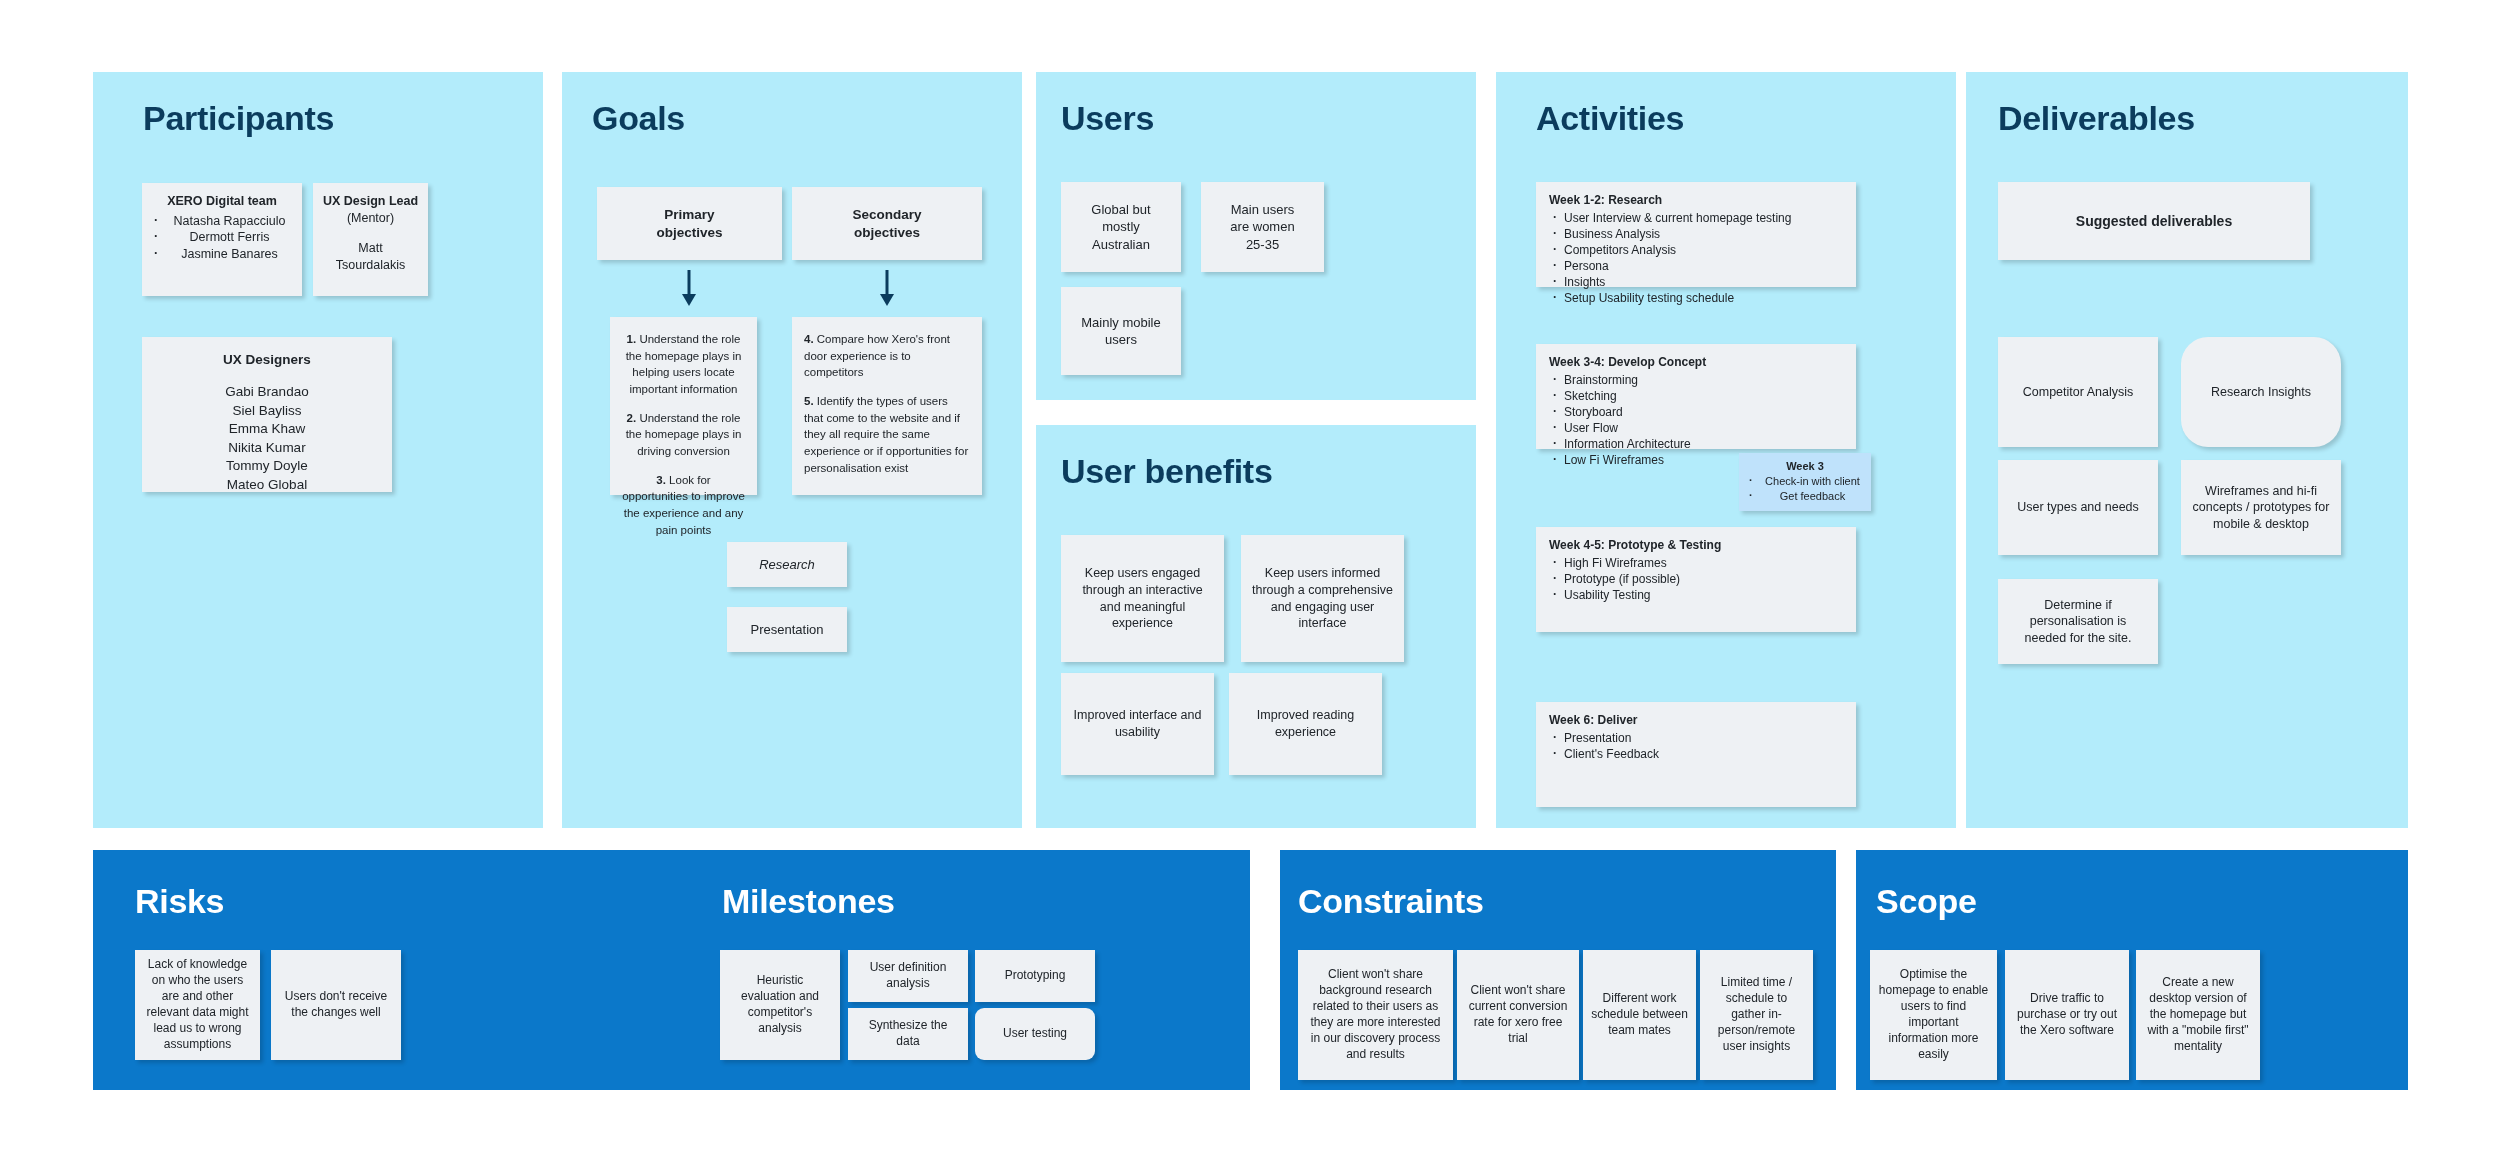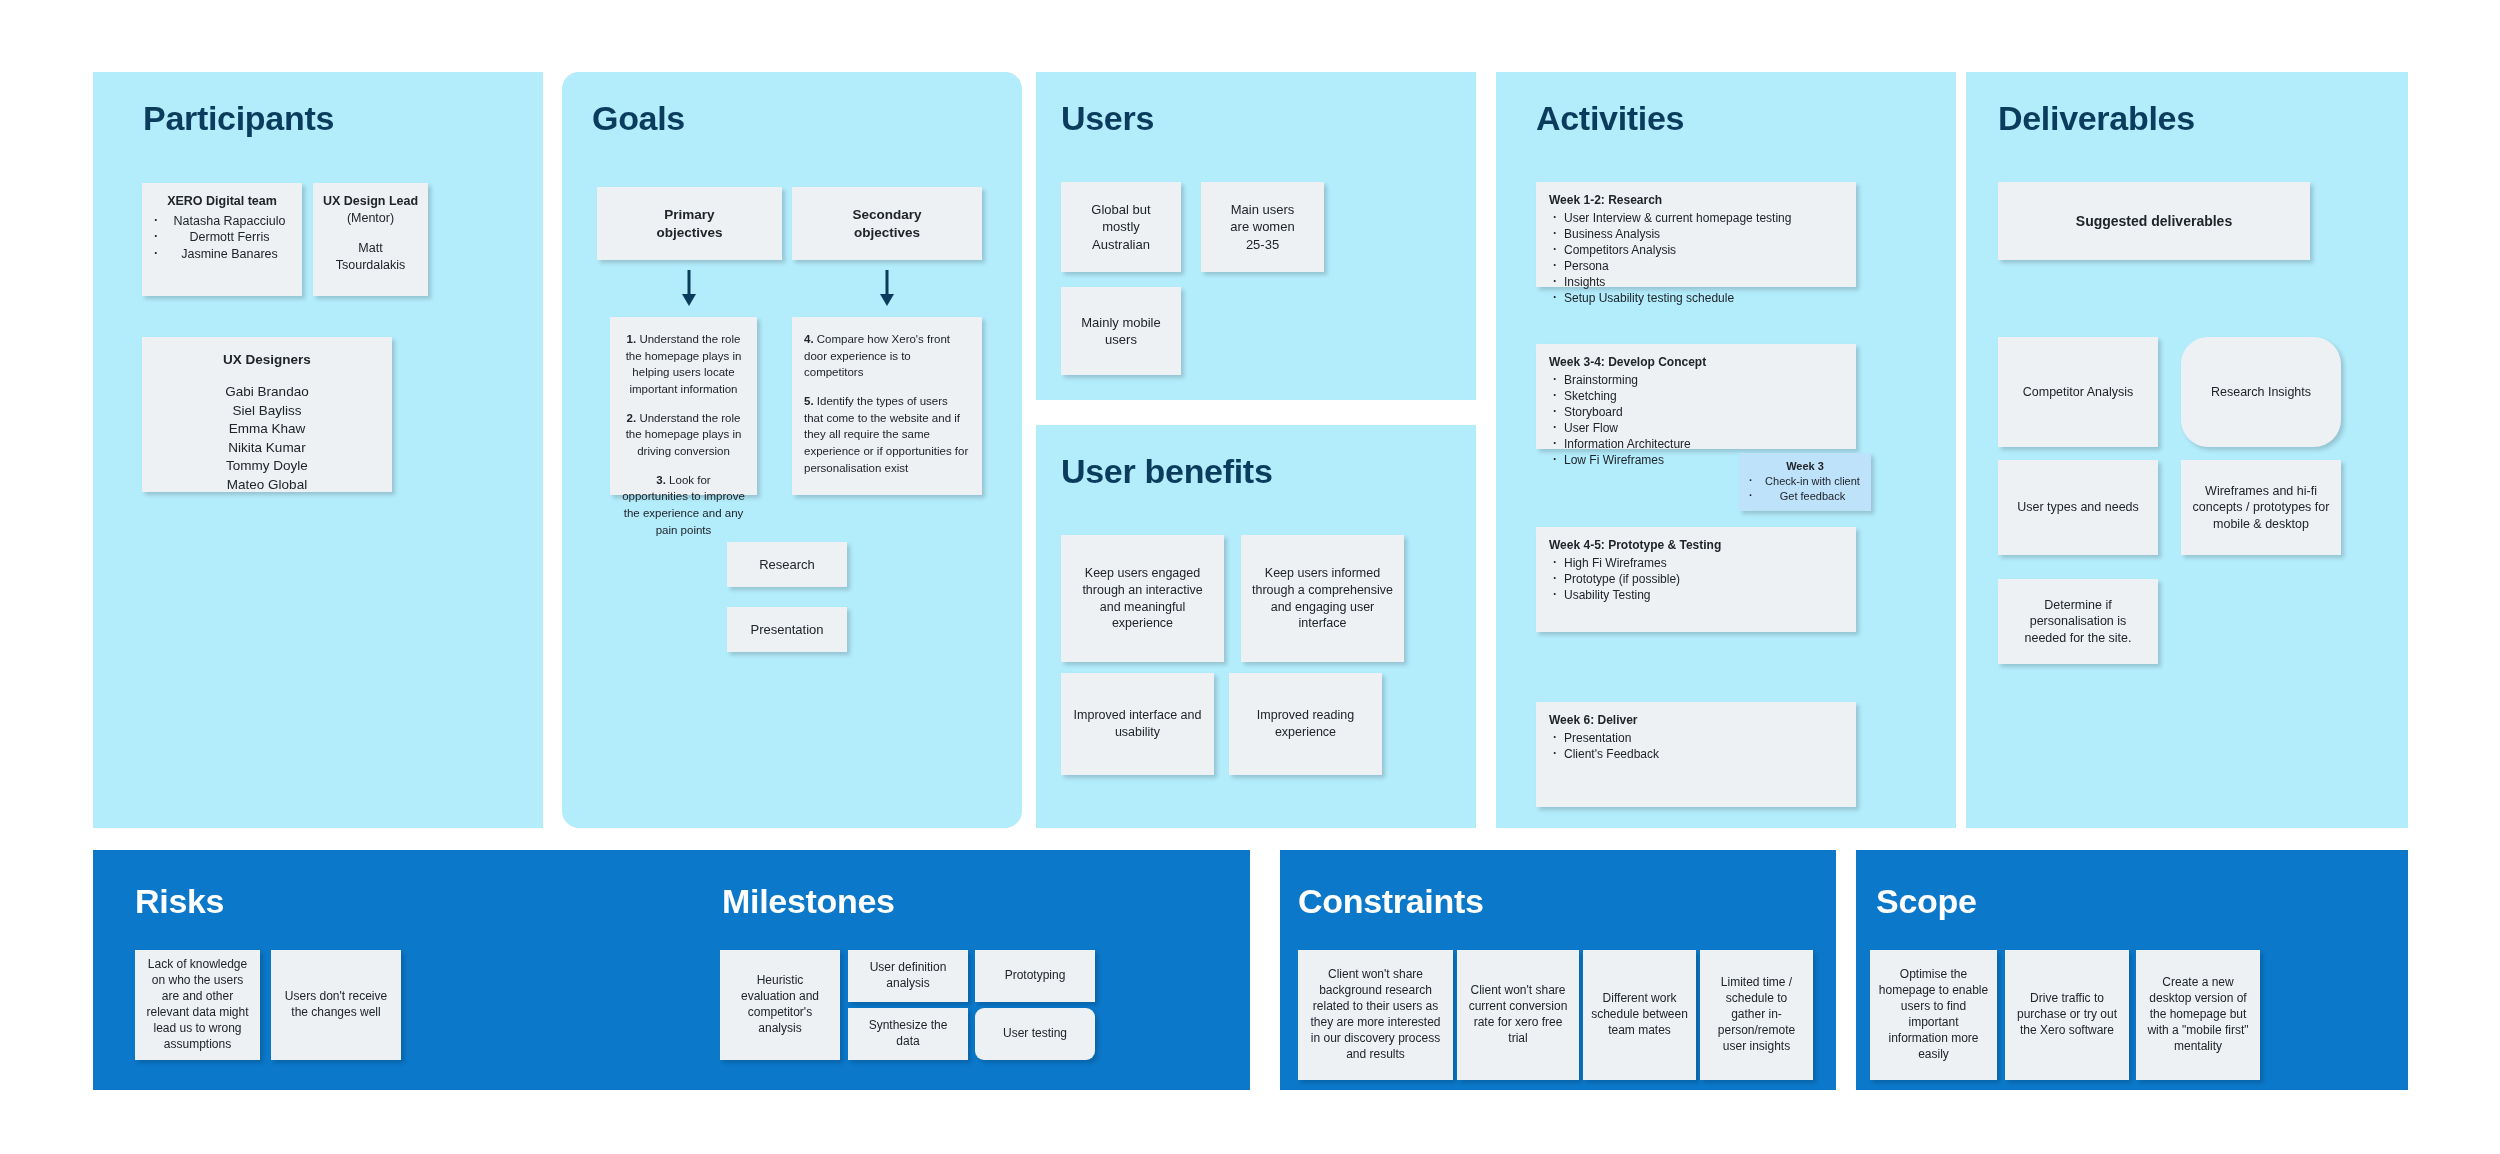--- a/index.html
+++ b/index.html
@@ -66,21 +66,21 @@
         <div>Gabi Brandao</div>
         <div>Siel Bayliss</div>
         <div>Emma Khaw</div>
         <div>Nikita Kumar</div>
         <div>Tommy Doyle</div>
         <div>Mateo Global</div>
       </div>
     </div>
   </div>
 
-  <div class="panel cyan" style="left:562px;top:72px;width:460px;height:756px;border-radius:17px;">
+  <div class="panel cyan" style="left:562px;top:72px;width:460px;height:756px;">
     <div class="panel-title" style="position:absolute;left:30px;top:27px;font-size:34px;">Goals</div>
 
     <div class="card" style="left:35px;top:115px;width:185px;height:73px;font-size:13.5px;font-weight:bold;">
       <span>Primary</span>
       <span>objectives</span>
     </div>
     <div class="card" style="left:230px;top:115px;width:190px;height:73px;font-size:13.5px;font-weight:bold;">
       <span>Secondary</span>
       <span>objectives</span>
     </div>
@@ -98,21 +98,21 @@
       <span class="para"><b>1.</b> <span>Understand the role the homepage plays in helping users locate important information</span></span>
       <span class="para"><b>2.</b> <span>Understand the role the homepage plays in driving conversion</span></span>
       <span class="para"><b>3.</b> <span>Look for opportunities to improve the experience and any pain points</span></span>
     </div>
 
     <div class="card left" style="left:230px;top:245px;width:190px;height:178px;padding:14px 12px;font-size:11.5px;line-height:1.45;">
       <span class="para"><b>4.</b> <span>Compare how Xero's front door experience is to competitors</span></span>
       <span class="para"><b>5.</b> <span>Identify the types of users that come to the website and if they all require the same experience or if opportunities for personalisation exist</span></span>
     </div>
 
-    <div class="card" style="left:165px;top:470px;width:120px;height:45px;font-size:13px;">
+    <div class="card" style="left:165px;top:470px;width:120px;height:45px;font-size:13px;font-style:italic;">
       <span>Research</span>
     </div>
     <div class="card" style="left:165px;top:535px;width:120px;height:45px;font-size:13px;">
       <span>Presentation</span>
     </div>
   </div>
 
   <div class="panel cyan" style="left:1036px;top:72px;width:440px;height:328px;">
     <div class="panel-title" style="position:absolute;left:25px;top:27px;font-size:34px;">Users</div>
 

